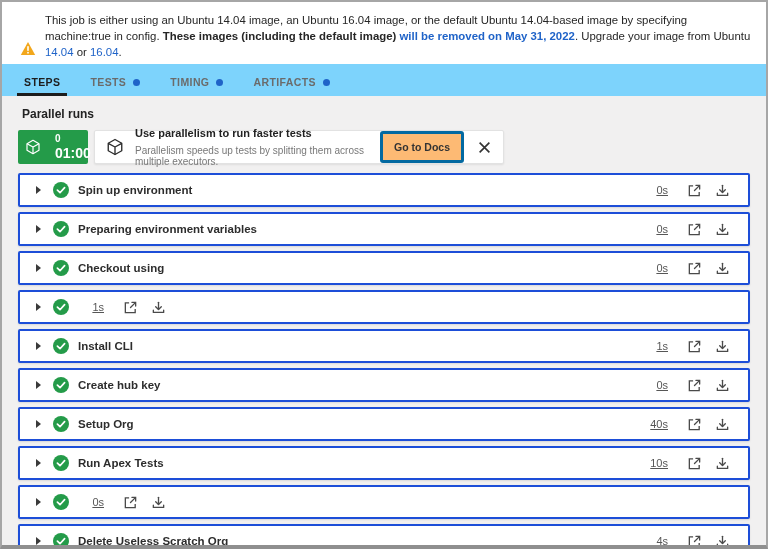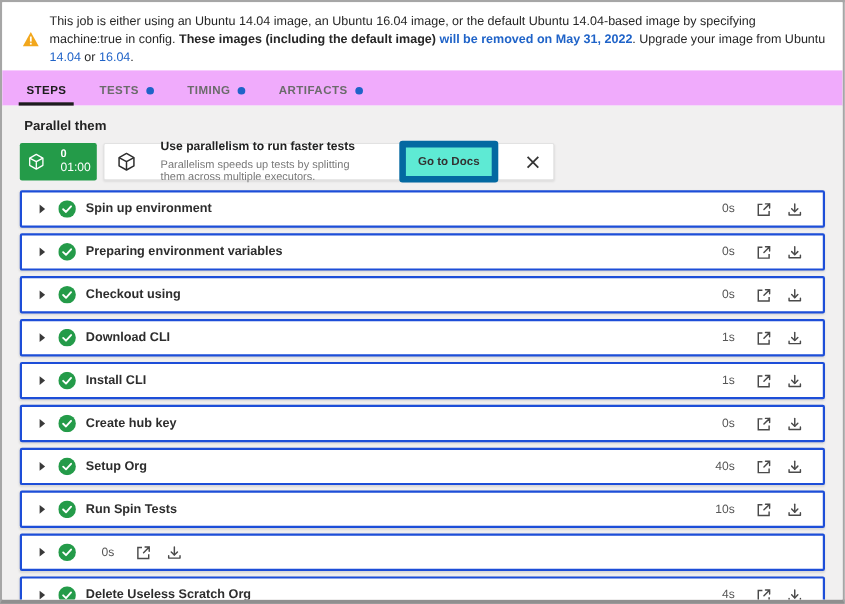--- a/index.html
+++ b/index.html
@@ -7,62 +7,62 @@
   body {
     font-family: "Liberation Sans", sans-serif;
     background: #ffffff;
     border: 2px solid #a6a6a6;
     border-bottom: 4px solid #8f8f8f;
     overflow: hidden;
     display: flex;
     flex-direction: column;
   }
   
-  .banner { display: flex; align-items: center; padding: 10px 14px 4px 16px; background: #fff; }
+  .banner { display: flex; align-items: flex-end; padding: 10px 14px 4px 16px; background: #fff; }
   .warn-icon { margin: 3px 9px 0 2px; flex: 0 0 auto; }
   .banner-text { font-size: 11.4px; line-height: 16px; color: #262626; }
   .bold { font-weight: 700; }
   .link { color: var(--link-blue); cursor: pointer; }
   .link-bold { color: var(--link-blue); font-weight: 700; cursor: pointer; }
   
-  .tabs { display: flex; align-items: center; gap: 28px; padding: 4px 0 0 21px; background: #f0abfc; height: 32px; }
+  .tabs { display: flex; align-items: center; gap: 28px; padding: 4px 0 0 21px; background: #7dd3fc; height: 32px; }
   .tab { position: relative; display: flex; align-items: center; gap: 7px; font-size: 10.5px;
          font-weight: 700; letter-spacing: .4px; color: #6b6b6b; padding: 8px 1px; cursor: pointer; }
   .tab.active { color: #1d1d1d; }
   .tab.active::after { content:""; position: absolute; left: -6px; right: -6px; bottom: 0; height: 3px; background: #1d1d1d; }
   .tab-dot { width: 7px; height: 7px; border-radius: 50%; background: var(--tab-dot-blue); }
   
   .content { flex: 1; background: var(--page-bg); padding: 9px 16px 0 16px; }
   .pr-heading { font-size: 12px; font-weight: 700; color: #222; margin: 2px 0 9px 4px; }
   .pr-row { display: flex; align-items: stretch; gap: 6px; height: 34px; margin-bottom: 9px; }
   .badge { width: 70px; background: var(--success-green); color: #fff; display: flex; align-items: center;
            gap: 7px; padding: 0 7px; border-radius: 2px; cursor: pointer; }
   .badge-div { width: 1px; height: 20px; background: rgba(255,255,255,.55); }
   .badge-nums { display: flex; flex-direction: column; line-height: 1.15; }
   .badge-count { font-size: 10px; font-weight: 700; }
-  .badge-time { font-size: 11px; }
+  .badge-time { font-size: 14px; font-weight: bold; }
   .info-card { width: 410px; background: #fff; border: 1px solid #e2e2e2; border-radius: 2px;
                box-shadow: 0 1px 2px rgba(0,0,0,.08); display: flex; align-items: center;
-               padding: 0 9px 0 11px; gap: 22px; }
+               padding: 0 9px 0 11px; gap: 11px; }
   .info-text { flex: 1; }
   .info-title { font-size: 11px; font-weight: 700; color: #222; }
   .info-sub { font-size: 10px; color: #787878; margin-top: 6px; }
-  .docs-btn { font-size: 10.5px; font-weight: 700; color: #333; background: #5eead4; border: 6px solid #0369a1;
+  .docs-btn { font-size: 10.5px; font-weight: 700; color: #333; background: #fdba74; border: 3px solid #0369a1;
               border-radius: 3px; padding: 7px 11px; white-space: nowrap; cursor: pointer;
               font-family: "Liberation Sans", sans-serif; }
   .close-btn { background: none; border: none; cursor: pointer; padding: 2px 3px; display: flex; }
   
   .step-row { background: #fff; border: 2px solid #1d4ed8; border-radius: 2px;
               box-shadow: 0 1px 2px rgba(0,0,0,.10); height: 34px; display: flex; align-items: center;
               padding: 0 12px 0 16px; margin-bottom: 5px; cursor: pointer; }
   .caret { width: 0; height: 0; border-left: 5px solid #3a3a3a; border-top: 4px solid transparent;
            border-bottom: 4px solid transparent; margin-right: 12px; flex: 0 0 auto; }
   .check { margin-right: 9px; display: flex; flex: 0 0 auto; }
   .step-label { flex: 1; font-size: 11.5px; font-weight: 700; color: #2d2d2d; }
-  .step-dur { font-size: 11px; color: #565656; margin-right: 12px; min-width: 26px; text-align: right; }
+  .step-dur { font-size: 11px; color: #565656; margin-right: 12px; min-width: 26px; text-align: right; text-decoration: underline; }
   .icon-btn { width: 28px; display: flex; justify-content: center; align-items: center; background: none;
               border: none; cursor: pointer; padding: 2px 0; }
 </style>
 </head>
 <body>
 
 <div class="banner">
   <span class="warn-icon">
     <svg width="16" height="15" viewBox="0 0 16 15">
       <path d="M8 1 L15.2 14 H0.8 Z" fill="var(--warning-amber)"></path>
@@ -93,21 +93,21 @@
     </div>
 
     <div class="tab">
       <span>ARTIFACTS</span>
       <span class="tab-dot"></span>
     </div>
 
 </div>
 
 <div class="content">
-  <div class="pr-heading">Parallel them</div>
+  <div class="pr-heading">Parallel runs</div>
 
   <div class="pr-row">
     <div class="badge">
       <span style="display:flex">
         <svg width="16" height="16" viewBox="0 0 16 16" fill="none" stroke="#fff" stroke-width="1.2" stroke-linejoin="round">
           <path d="M8 1.3 L14 4.7 V11.3 L8 14.7 L2 11.3 V4.7 Z"></path>
           <path d="M2 4.7 L8 8 L14 4.7 M8 8 V14.7"></path>
         </svg>
       </span>
       <span class="badge-div"></span>
@@ -213,21 +213,20 @@
     </div>
 
     <div class="step-row">
       <span class="caret"></span>
       <span class="check">
         <svg width="16" height="16" viewBox="0 0 16 16">
           <circle cx="8" cy="8" r="8" fill="var(--success-green)"></circle>
           <path d="M4.4 8.2 L7 10.7 L11.6 5.6" fill="none" stroke="#fff" stroke-width="1.7" stroke-linecap="round" stroke-linejoin="round"></path>
         </svg>
       </span>
-      <span class="step-label">Download CLI</span>
       <span class="step-dur">1s</span>
       <button class="icon-btn">
         <svg width="15" height="15" viewBox="0 0 16 16" fill="none" stroke="#4a4a4a" stroke-width="1.4">
           <path d="M13 9.5 V13.5 H2.5 V3 H6.5"></path>
           <path d="M9.5 2.5 H13.5 V6.5 M13.5 2.5 L8 8" stroke-linecap="round"></path>
         </svg>
       </button>
       <button class="icon-btn">
         <svg width="15" height="15" viewBox="0 0 16 16" fill="none" stroke="#4a4a4a" stroke-width="1.4" stroke-linecap="round" stroke-linejoin="round">
           <path d="M8 2.5 V10"></path>
@@ -313,21 +312,21 @@
     </div>
 
     <div class="step-row">
       <span class="caret"></span>
       <span class="check">
         <svg width="16" height="16" viewBox="0 0 16 16">
           <circle cx="8" cy="8" r="8" fill="var(--success-green)"></circle>
           <path d="M4.4 8.2 L7 10.7 L11.6 5.6" fill="none" stroke="#fff" stroke-width="1.7" stroke-linecap="round" stroke-linejoin="round"></path>
         </svg>
       </span>
-      <span class="step-label">Run Spin Tests</span>
+      <span class="step-label">Run Apex Tests</span>
       <span class="step-dur">10s</span>
       <button class="icon-btn">
         <svg width="15" height="15" viewBox="0 0 16 16" fill="none" stroke="#4a4a4a" stroke-width="1.4">
           <path d="M13 9.5 V13.5 H2.5 V3 H6.5"></path>
           <path d="M9.5 2.5 H13.5 V6.5 M13.5 2.5 L8 8" stroke-linecap="round"></path>
         </svg>
       </button>
       <button class="icon-btn">
         <svg width="15" height="15" viewBox="0 0 16 16" fill="none" stroke="#4a4a4a" stroke-width="1.4" stroke-linecap="round" stroke-linejoin="round">
           <path d="M8 2.5 V10"></path>

